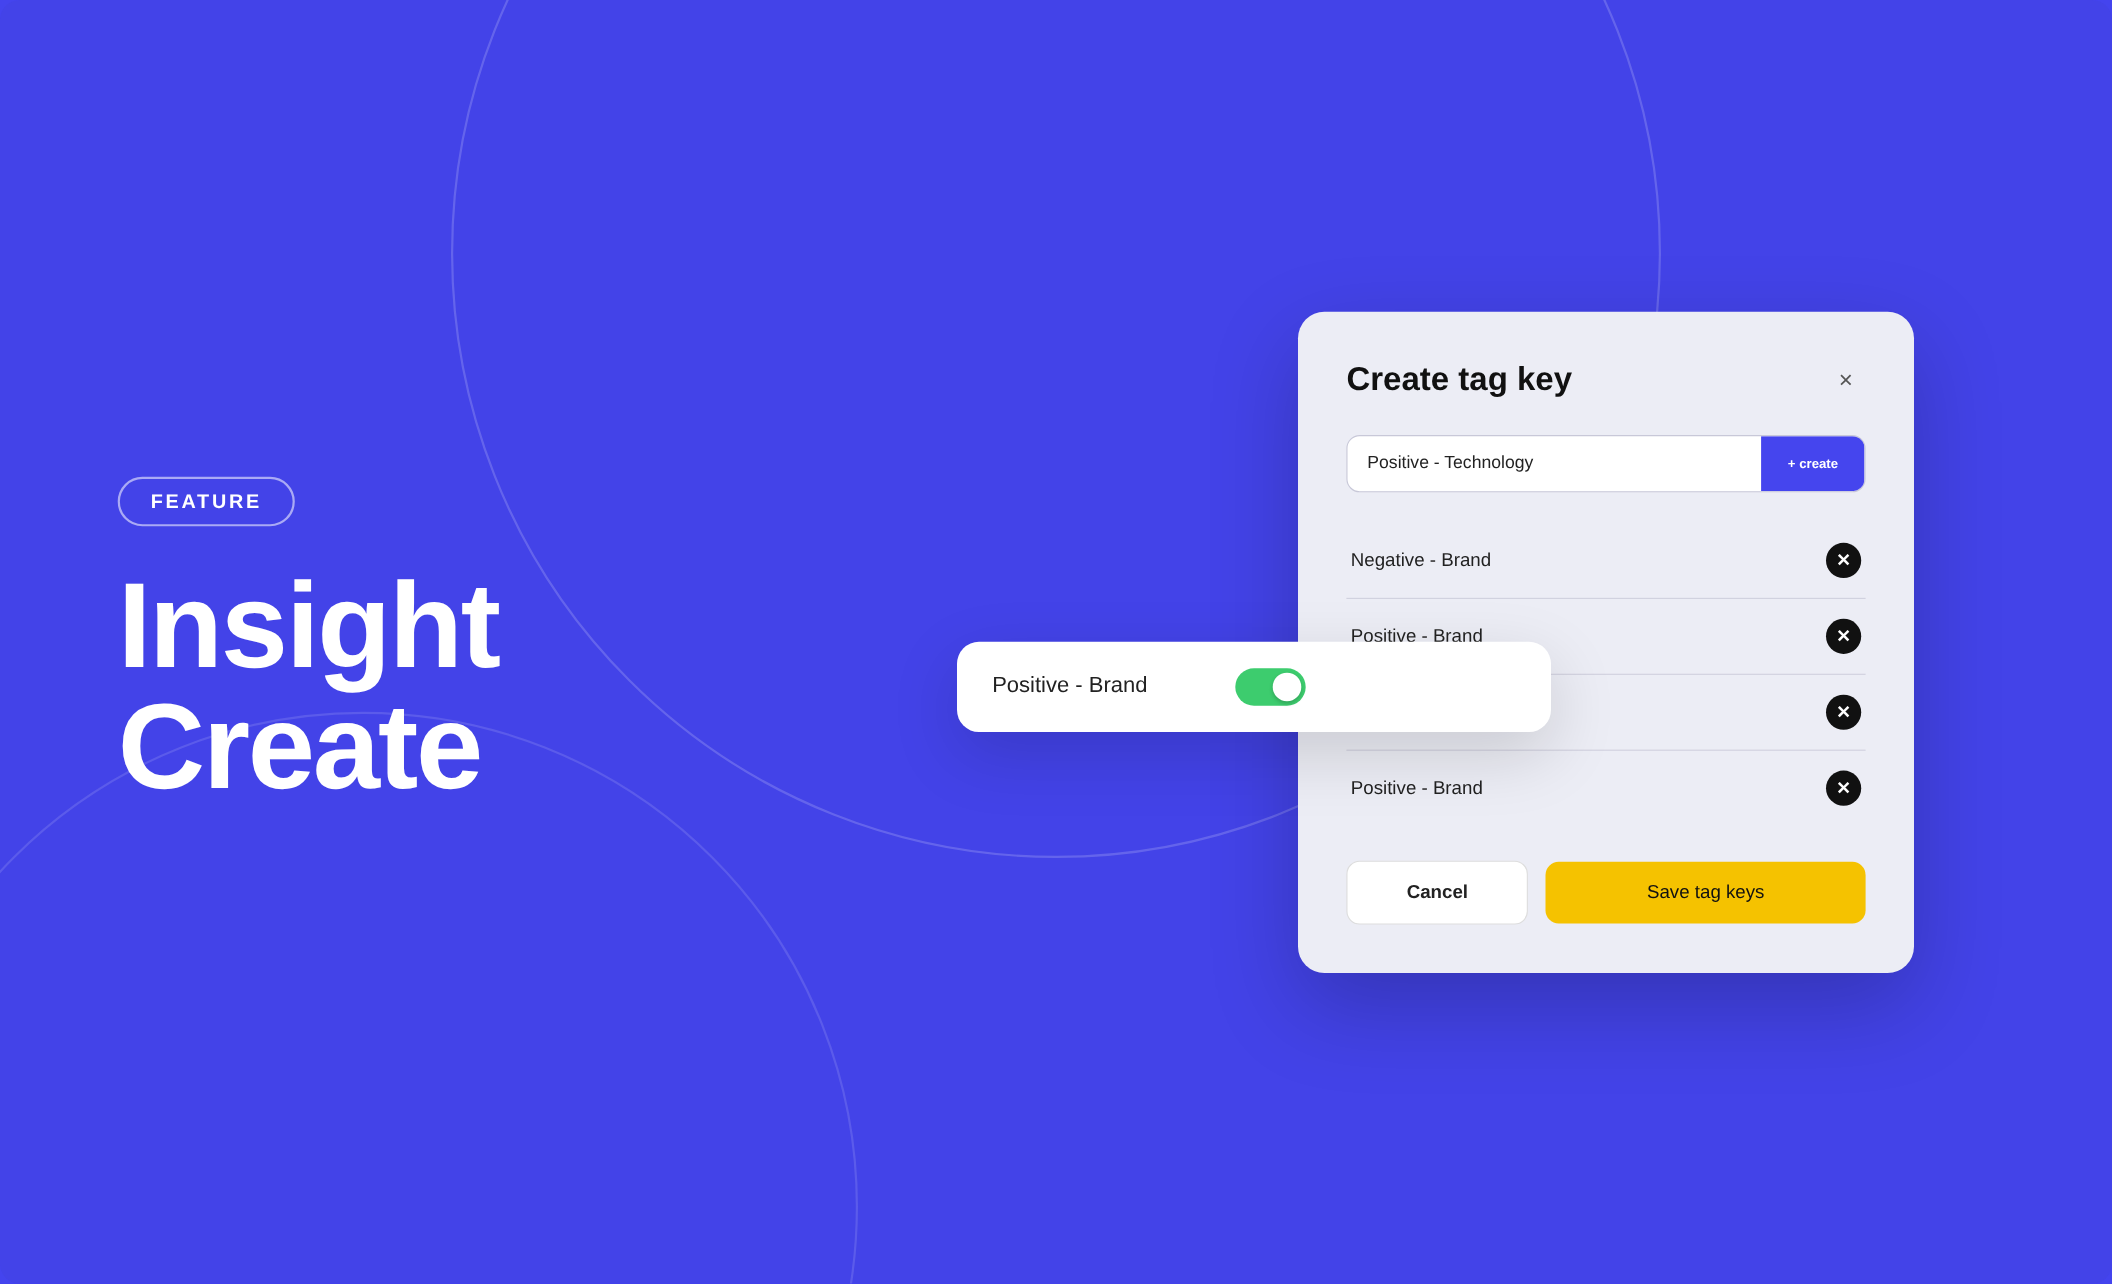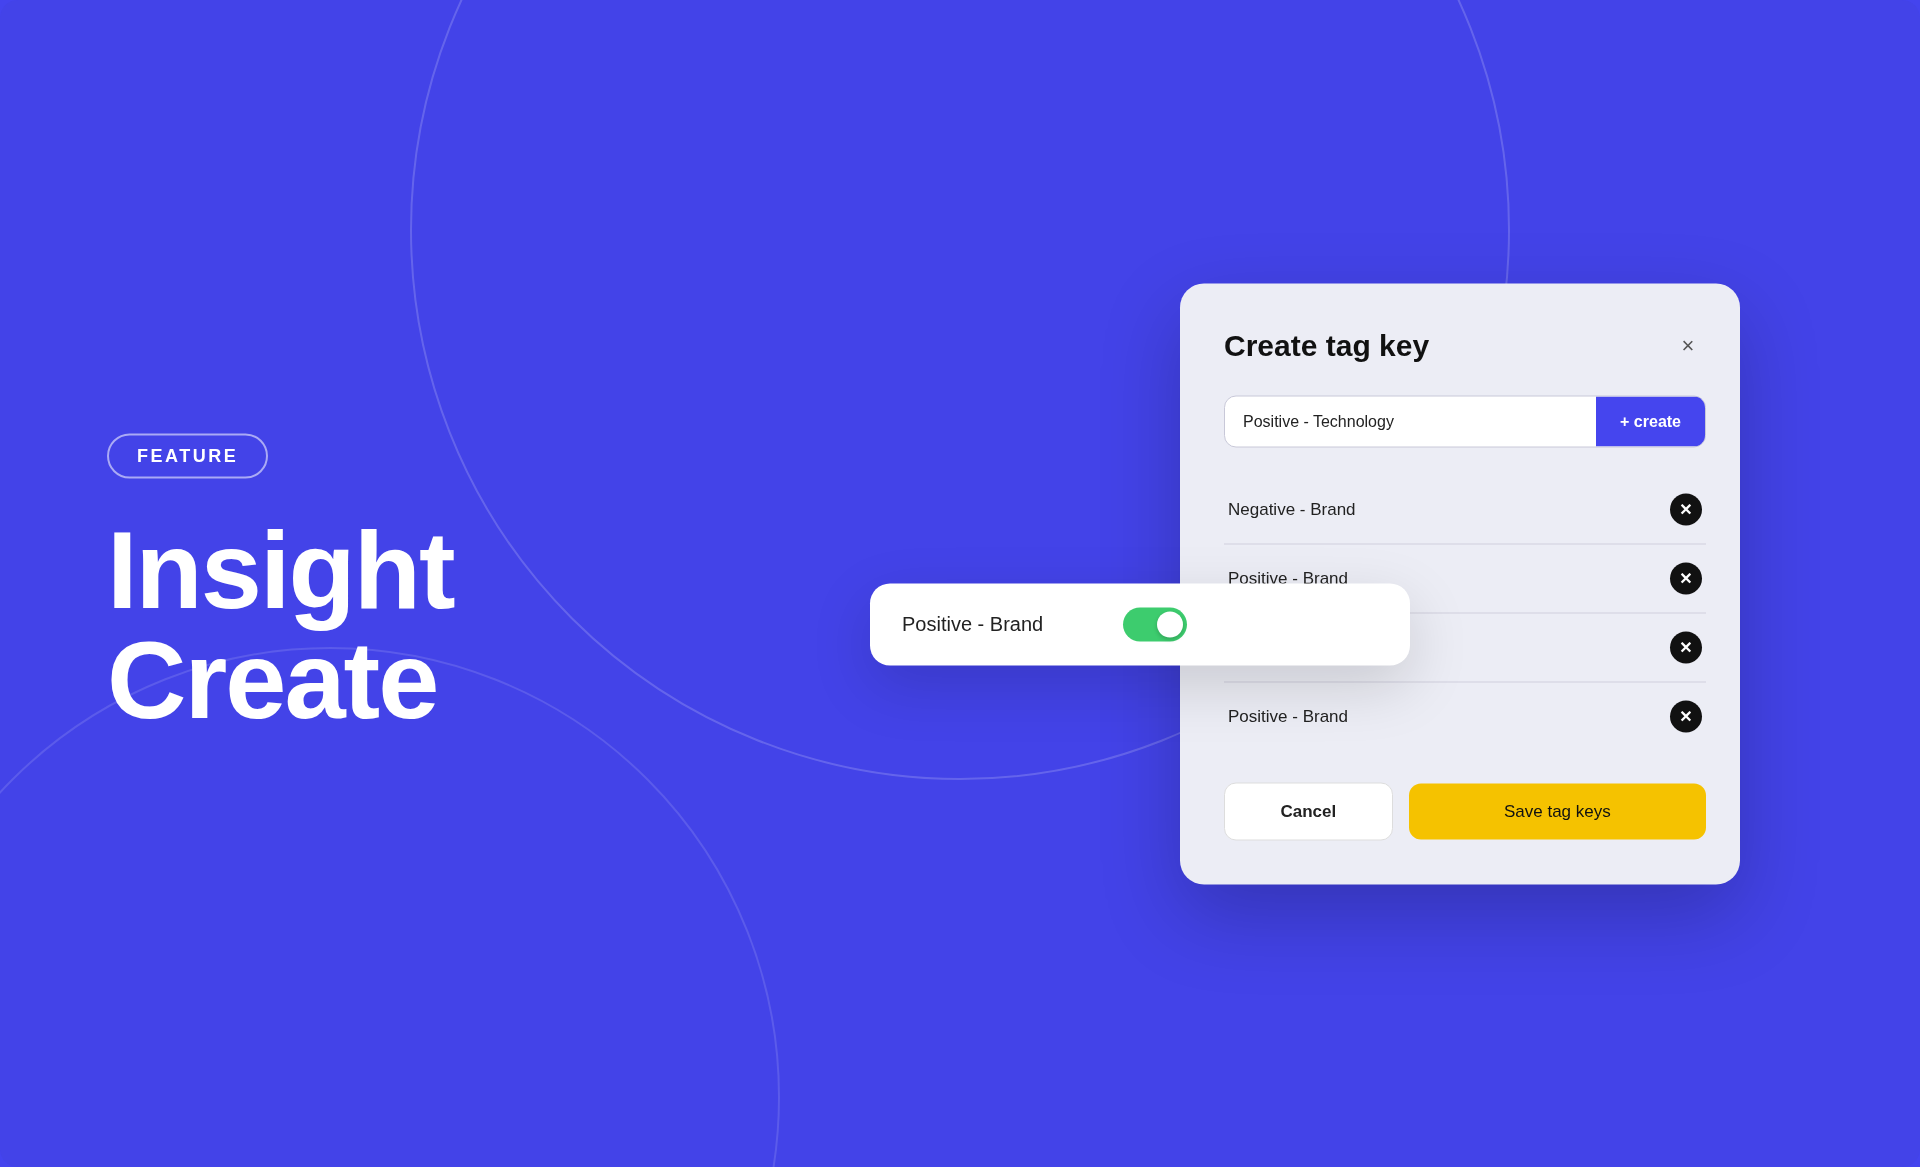--- a/index.html
+++ b/index.html
@@ -84,21 +84,21 @@
       right: 180px;
       top: 50%;
       transform: translateY(-50%);
       width: 560px;
     }
 
     
     .modal {
       background: #ecedf5;
       border-radius: 24px;
-      padding: 44px 34px 44px 44px;
+      padding: 44px 44px 44px 44px;
       box-shadow: 0 30px 80px rgba(0,0,0,0.22);
       position: relative;
       z-index: 2;
     }
 
     .modal-header {
       display: flex;
       justify-content: space-between;
       align-items: center;
       margin-bottom: 32px;
@@ -145,21 +145,21 @@
       background: transparent;
     }
 
     .create-input::placeholder { color: #aaa; }
 
     .create-btn {
       background: #4545ee;
       color: white;
       border: none;
       padding: 16px 24px;
-      font-size: 16px;
+      font-size: 12px;
       font-weight: 600;
       cursor: pointer;
       white-space: nowrap;
     }
 
     
     .tag-list {
       display: flex;
       flex-direction: column;
       margin-bottom: 32px;

